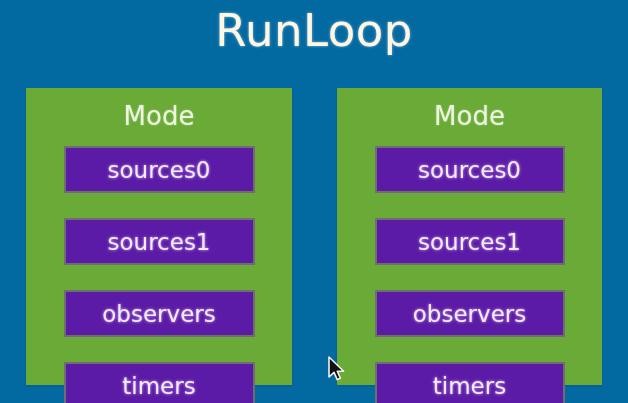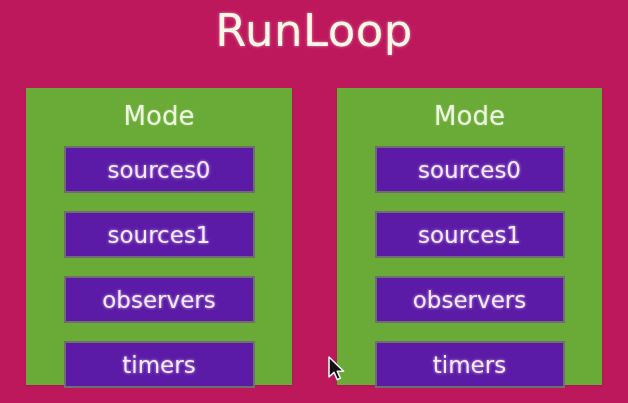--- a/index.html
+++ b/index.html
@@ -5,21 +5,21 @@
   html, body {
     margin: 0;
     padding: 0;
     background: #ffffff;
   }
   #canvas {
     position: relative;
     width: 628px;
     height: 403px;
     overflow: hidden;
-    background: #be185d;
+    background: #0369a1;
     font-family: "DejaVu Sans", sans-serif;
     -webkit-font-smoothing: antialiased;
   }
   
   #title {
     position: absolute;
     left: 0;
     top: 3px;
     width: 628px;
     text-align: center;
@@ -57,21 +57,21 @@
   }
   .items {
     position: absolute;
     left: 0;
     top: 58px;
     width: 100%;
   }
   .item {
     position: relative;
     height: 47px;
-    margin: 0 auto 18px auto;
+    margin: 0 auto 25px auto;
     background: #5c1ba6;
     border: 2px solid #6e6e6e;
     box-sizing: border-box;
     display: flex;
     align-items: center;
     justify-content: center;
   }
   #mode-panel-0 .item { width: 191px; }
   #mode-panel-1 .item { width: 190px; }
 

